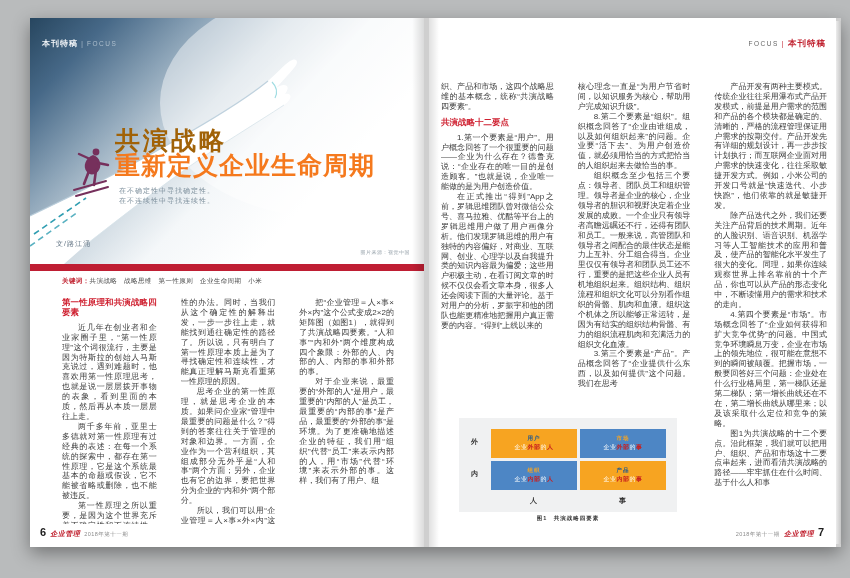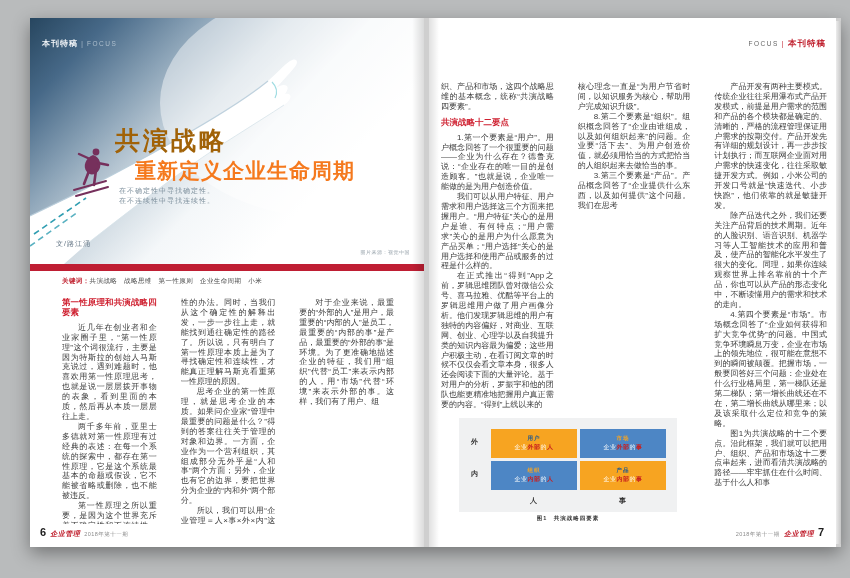--- a/index.html
+++ b/index.html
@@ -22,22 +22,22 @@
 
   
   .hero{position:absolute;left:0;top:0;width:394px;height:246px;overflow:hidden;}
   .hero svg{position:absolute;left:0;top:0;width:100%;height:100%;}
   .hero-header{position:absolute;left:12px;top:20px;font-size:8px;letter-spacing:1px;color:#fff;}
   .hero-header .sec{font-weight:bold;color:#f2f5f8;}
   .hero-header .sep{color:#9db1c2;margin:0 3px;}
   .hero-header .sec-en{color:#aebfcd;font-size:6.5px;letter-spacing:1.5px;}
   .hero-title1{position:absolute;left:85px;top:106px;font-size:25px;font-weight:bold;
     color:#a16207;letter-spacing:3px;}
-  .hero-title2{position:absolute;left:85px;top:139px;font-size:21px;font-weight:bold;
-    color:#f5791d;letter-spacing:1px;margin-left:20px;}
+  .hero-title2{position:absolute;left:85px;top:131px;font-size:25px;font-weight:bold;
+    color:#f5791d;letter-spacing:1px;}
   .hero-sub{position:absolute;left:89px;top:168px;font-size:7px;line-height:9.5px;color:#7d8f9c;letter-spacing:1px;}
   .hero-author{position:absolute;left:26px;top:221px;font-size:7px;color:#5f7181;letter-spacing:1px;}
   .hero-credit{position:absolute;right:14px;top:231px;font-size:5px;color:#9aa5ad;letter-spacing:.5px;}
 
   .redbar{position:absolute;left:0;top:246px;width:100%;height:7px;background:#bf1e33;}
   .kwrow{position:absolute;left:32px;right:30px;top:259px;font-size:6.5px;color:#4a4a4a;letter-spacing:.4px;}
   .kwrow .kw-label{color:#c0212f;font-weight:bold;}
 
   
   .cols{display:flex;gap:24px;position:absolute;}
@@ -149,20 +149,21 @@
         <p>近几年在创业者和企业家圈子里，“第一性原理”这个词很流行，主要是因为特斯拉的创始人马斯克说过，遇到难题时，他喜欢用第一性原理思考，也就是说一层层拨开事物的表象，看到里面的本质，然后再从本质一层层往上走。</p>
         <p>两千多年前，亚里士多德就对第一性原理有过经典的表述：在每一个系统的探索中，都存在第一性原理，它是这个系统最基本的命题或假设，它不能被省略或删除，也不能被违反。</p>
         <p>第一性原理之所以重要，是因为这个世界充斥着不确定性和不连续性，但人们为任何事物都期望有一个相对确定的解释。所以，如果能找到这个确定性的解释，我们就有了以不变应万变的基础，也就有了应对不确定</p>
       </div>
       <div class="col">
         <p class="cont">性的办法。同时，当我们从这个确定性的解释出发，一步一步往上走，就能找到通往确定性的路径了。所以说，只有明白了第一性原理本质上是为了寻找确定性和连续性，才能真正理解马斯克看重第一性原理的原因。</p>
         <p>思考企业的第一性原理，就是思考企业的本质。如果问企业家“管理中最重要的问题是什么？”得到的答案往往关于管理的对象和边界。一方面，企业作为一个营利组织，其组成部分无外乎是“人和事”两个方面；另外，企业也有它的边界，要把世界分为企业的“内和外”两个部分。</p>
         <p>所以，我们可以用“企业管理＝人×事×外×内”这个公式来思考企业的基本问题。其中，“人和事”以及“内和外”就是企业管理的两个基本维度，所谓战略，就是要“在不确定性中寻找确定性，在不连续性中</p>
       </div>
       <div class="col">
+        <p>把“企业管理＝人×事×外×内”这个公式变成2×2的矩阵图（如图1），就得到了共演战略四要素。“人和事”“内和外”两个维度构成四个象限：外部的人、内部的人、内部的事和外部的事。</p>
         <p>对于企业来说，最重要的“外部的人”是用户，最重要的“内部的人”是员工，最重要的“内部的事”是产品，最重要的“外部的事”是环境。为了更准确地描述企业的特征，我们用“组织”代替“员工”来表示内部的人，用“市场”代替“环境”来表示外部的事。这样，我们有了用户、组</p>
       </div>
     </div>
 
     <div class="footer footer-left">
       <span class="pagenum">6</span>
       <span class="mag">企业管理</span>
       <span class="issue">2018年第十一期</span>
     </div>
   </div>
@@ -171,26 +172,26 @@
 
     <div class="rp-header">
       <span>FOCUS</span><span class="sep">|</span><span class="sec">本刊特稿</span>
     </div>
 
     <div class="cols cols-right">
       <div class="rcol rcol-short">
         <p class="cont">织、产品和市场，这四个战略思维的基本概念，统称“共演战略四要素”。</p>
         <h3 class="h-red2">共演战略十二要点</h3>
         <p>1.第一个要素是“用户”。用户概念回答了一个很重要的问题——企业为什么存在？德鲁克说：“企业存在的唯一目的是创造顾客。”也就是说，企业唯一能做的是为用户创造价值。</p>
-        <p>我们可以从用户特征、用户需求和用户选择这三个方面来把握用户。“用户特征”关心的是用户是谁、有何特点；“用户需求”关心的是用户为什么愿意为产品买单；“用户选择”关心的是用户选择和使用产品或服务的过程是什么样的。</p>
         <p>在正式推出“得到”App之前，罗辑思维团队曾对微信公众号、喜马拉雅、优酷等平台上的罗辑思维用户做了用户画像分析。他们发现罗辑思维的用户有独特的内容偏好，对商业、互联网、创业、心理学以及自我提升类的知识内容最为偏爱；这些用户积极主动，在看订阅文章的时候不仅仅会看文章本身，很多人还会阅读下面的大量评论。基于对用户的分析，罗振宇和他的团队也能更精准地把握用户真正需要的内容。“得到”上线以来的</p>
       </div>
       <div class="rcol rcol-short">
         <p class="cont">核心理念一直是“为用户节省时间，以知识服务为核心，帮助用户完成知识升级”。</p>
         <p>8.第二个要素是“组织”。组织概念回答了“企业由谁组成，以及如何组织起来”的问题。企业要“活下去”、为用户创造价值，就必须用恰当的方式把恰当的人组织起来去做恰当的事。</p>
+        <p>组织概念至少包括三个要点：领导者、团队员工和组织管理。领导者是企业的核心，企业领导者的胆识和视野决定着企业发展的成败。一个企业只有领导者高瞻远瞩还不行，还得有团队和员工。一般来说，高管团队和领导者之间配合的最佳状态是能力上互补、分工组合得当。企业里仅仅有领导者和团队员工还不行，重要的是把这些企业人员有机地组织起来。组织结构、组织流程和组织文化可以分别看作组织的骨骼、肌肉和血液。组织这个机体之所以能够正常运转，是因为有结实的组织结构骨骼、有力的组织流程肌肉和充满活力的组织文化血液。</p>
         <p>3.第三个要素是“产品”。产品概念回答了“企业提供什么东西，以及如何提供”这个问题。我们在思考</p>
       </div>
       <div class="rcol rcol-tall">
         <p>产品开发有两种主要模式。传统企业往往采用瀑布式产品开发模式，前提是用户需求的范围和产品的各个模块都是确定的、清晰的，严格的流程管理保证用户需求的按期交付。产品开发先有详细的规划设计，再一步步按计划执行；而互联网企业面对用户需求的快速变化，往往采取敏捷开发方式。例如，小米公司的开发口号就是“快速迭代、小步快跑”，他们依靠的就是敏捷开发。</p>
         <p>除产品迭代之外，我们还要关注产品背后的技术周期。近年的人脸识别、语音识别、机器学习等人工智能技术的应用和普及，使产品的智能化水平发生了很大的变化。同理，如果你连续观察世界上排名靠前的十个产品，你也可以从产品的形态变化中，不断读懂用户的需求和技术的走向。</p>
         <p>4.第四个要素是“市场”。市场概念回答了“企业如何获得和扩大竞争优势”的问题。中国式竞争环境瞬息万变，企业在市场上的领先地位，很可能在意想不到的瞬间被颠覆。把握市场，一般要回答好三个问题：企业处在什么行业格局里，第一梯队还是第二梯队；第一增长曲线还在不在，第二增长曲线从哪里来；以及该采取什么定位和竞争的策略。</p>
         <p>图1为共演战略的十二个要点。沿此框架，我们就可以把用户、组织、产品和市场这十二要点串起来，进而看清共演战略的路径——牢牢抓住在什么时间、基于什么人和事</p>
       </div>
     </div>
 

